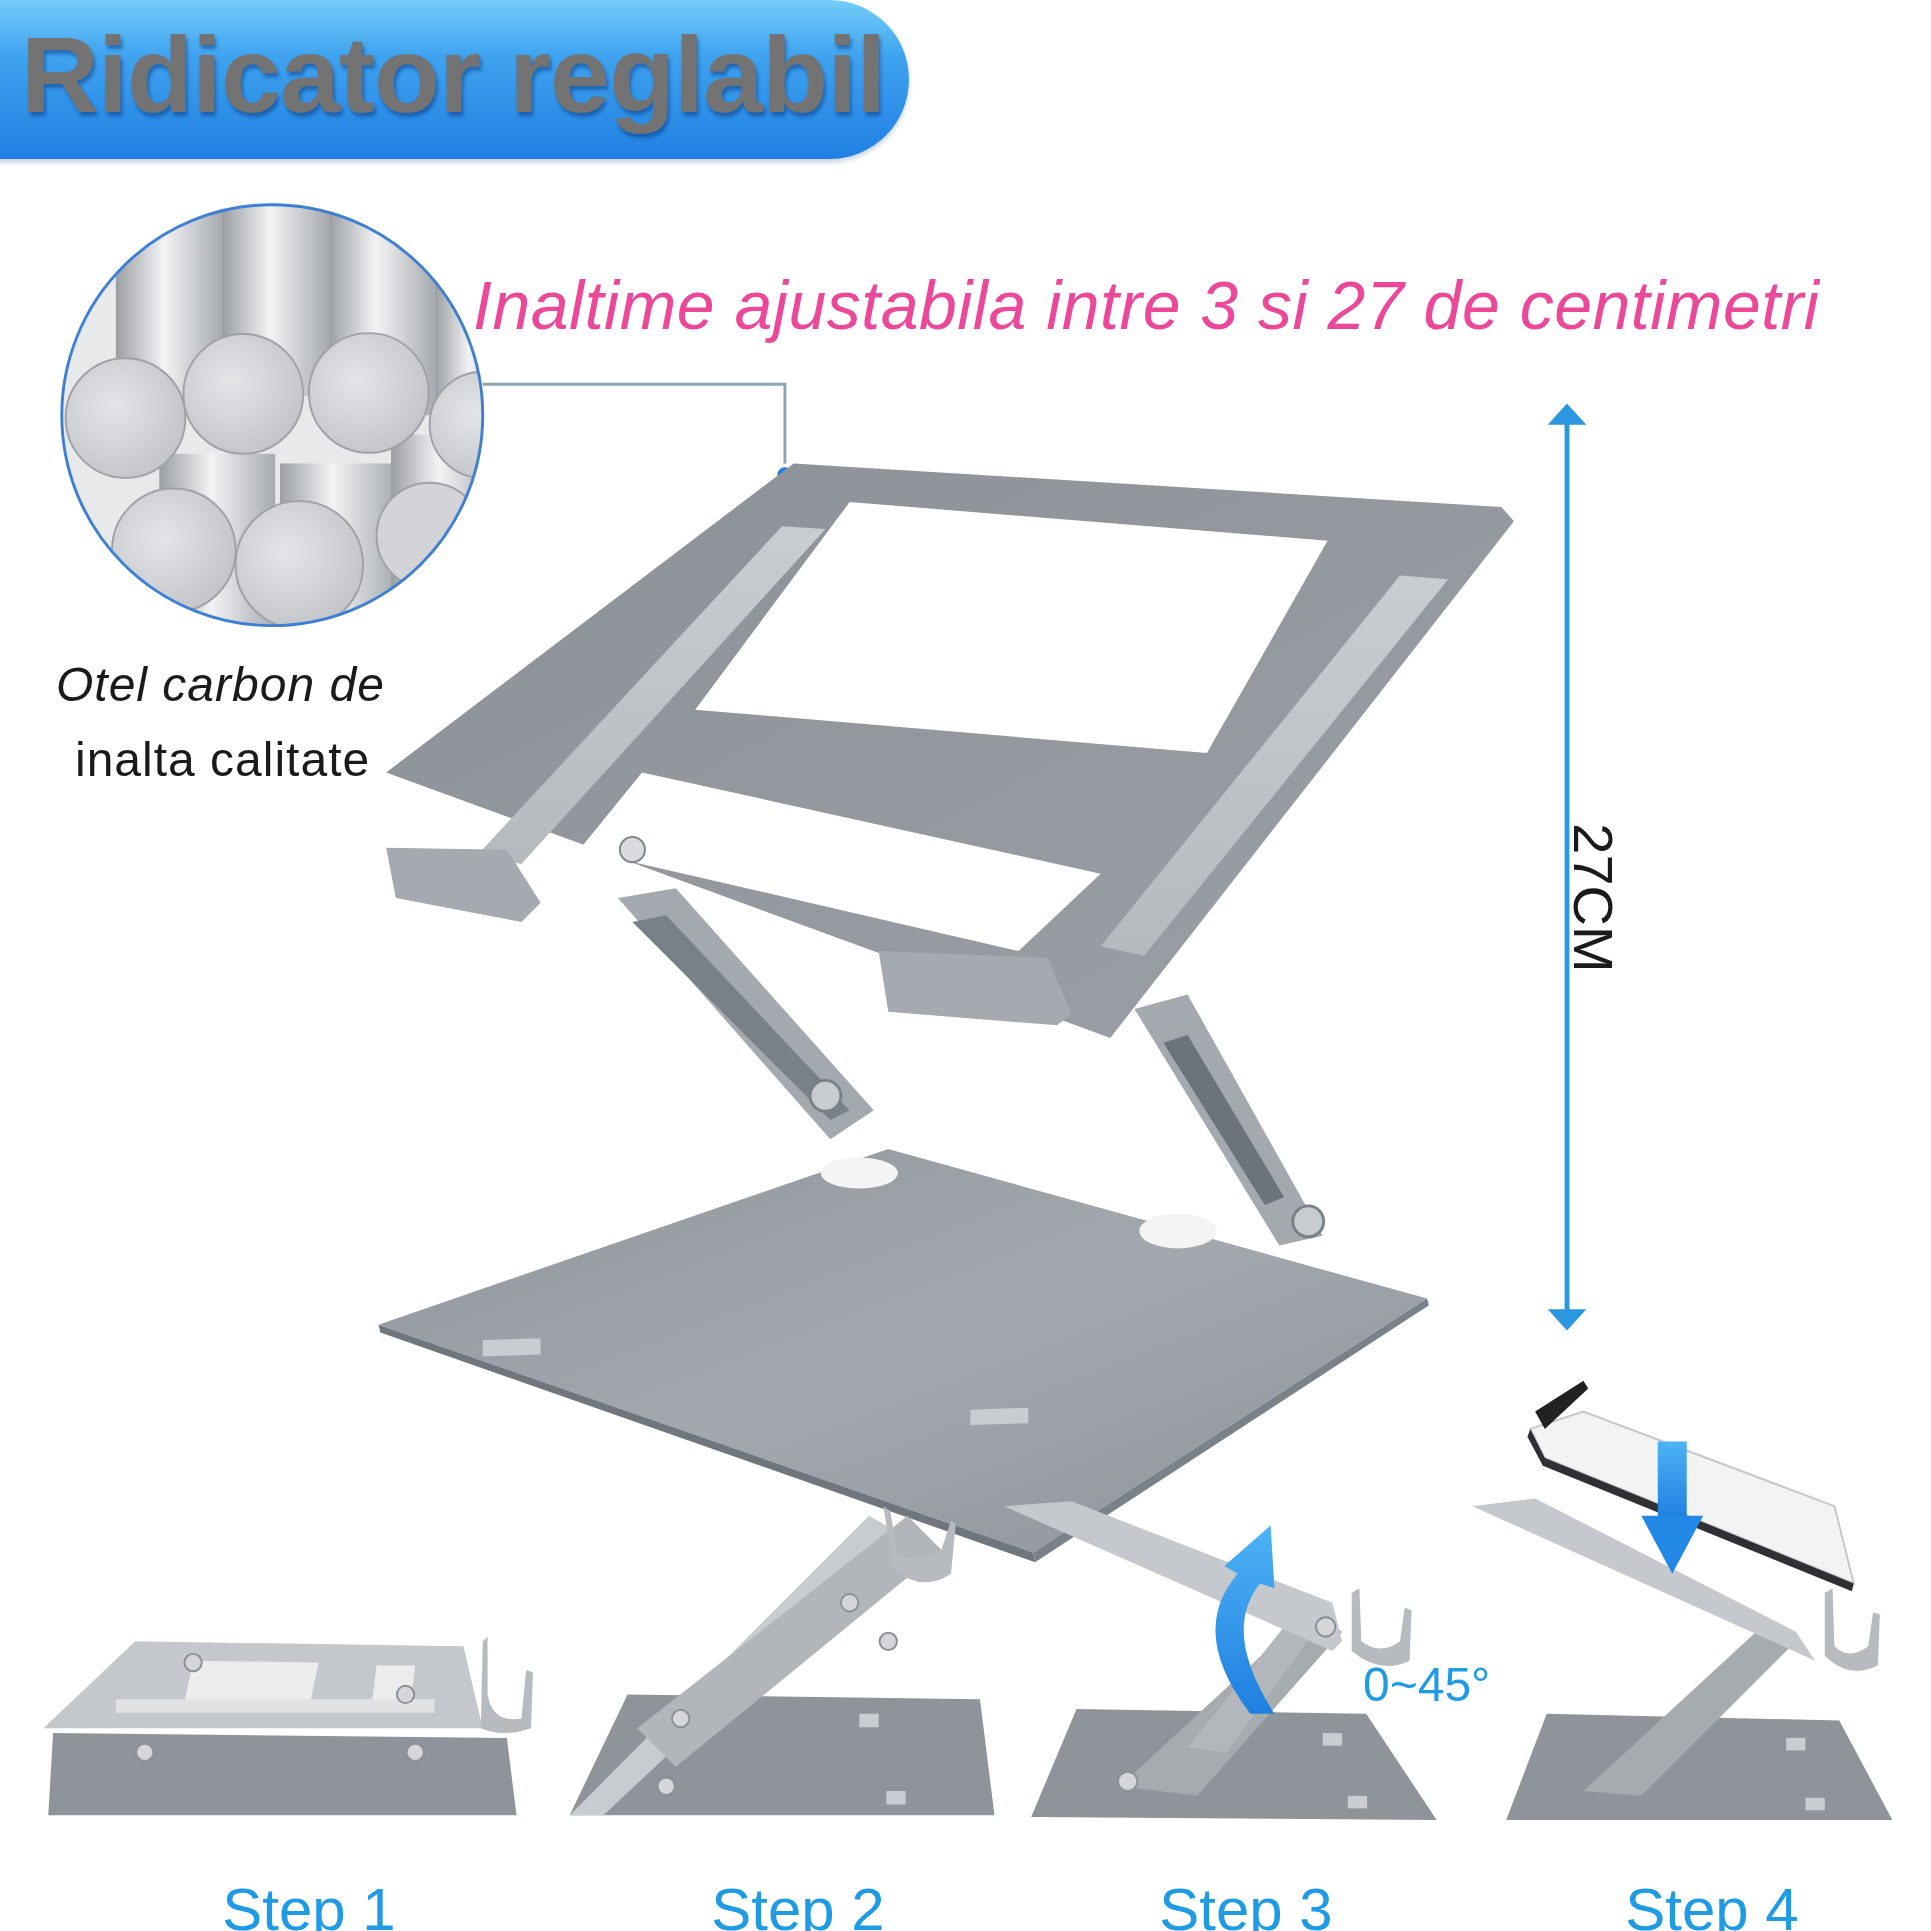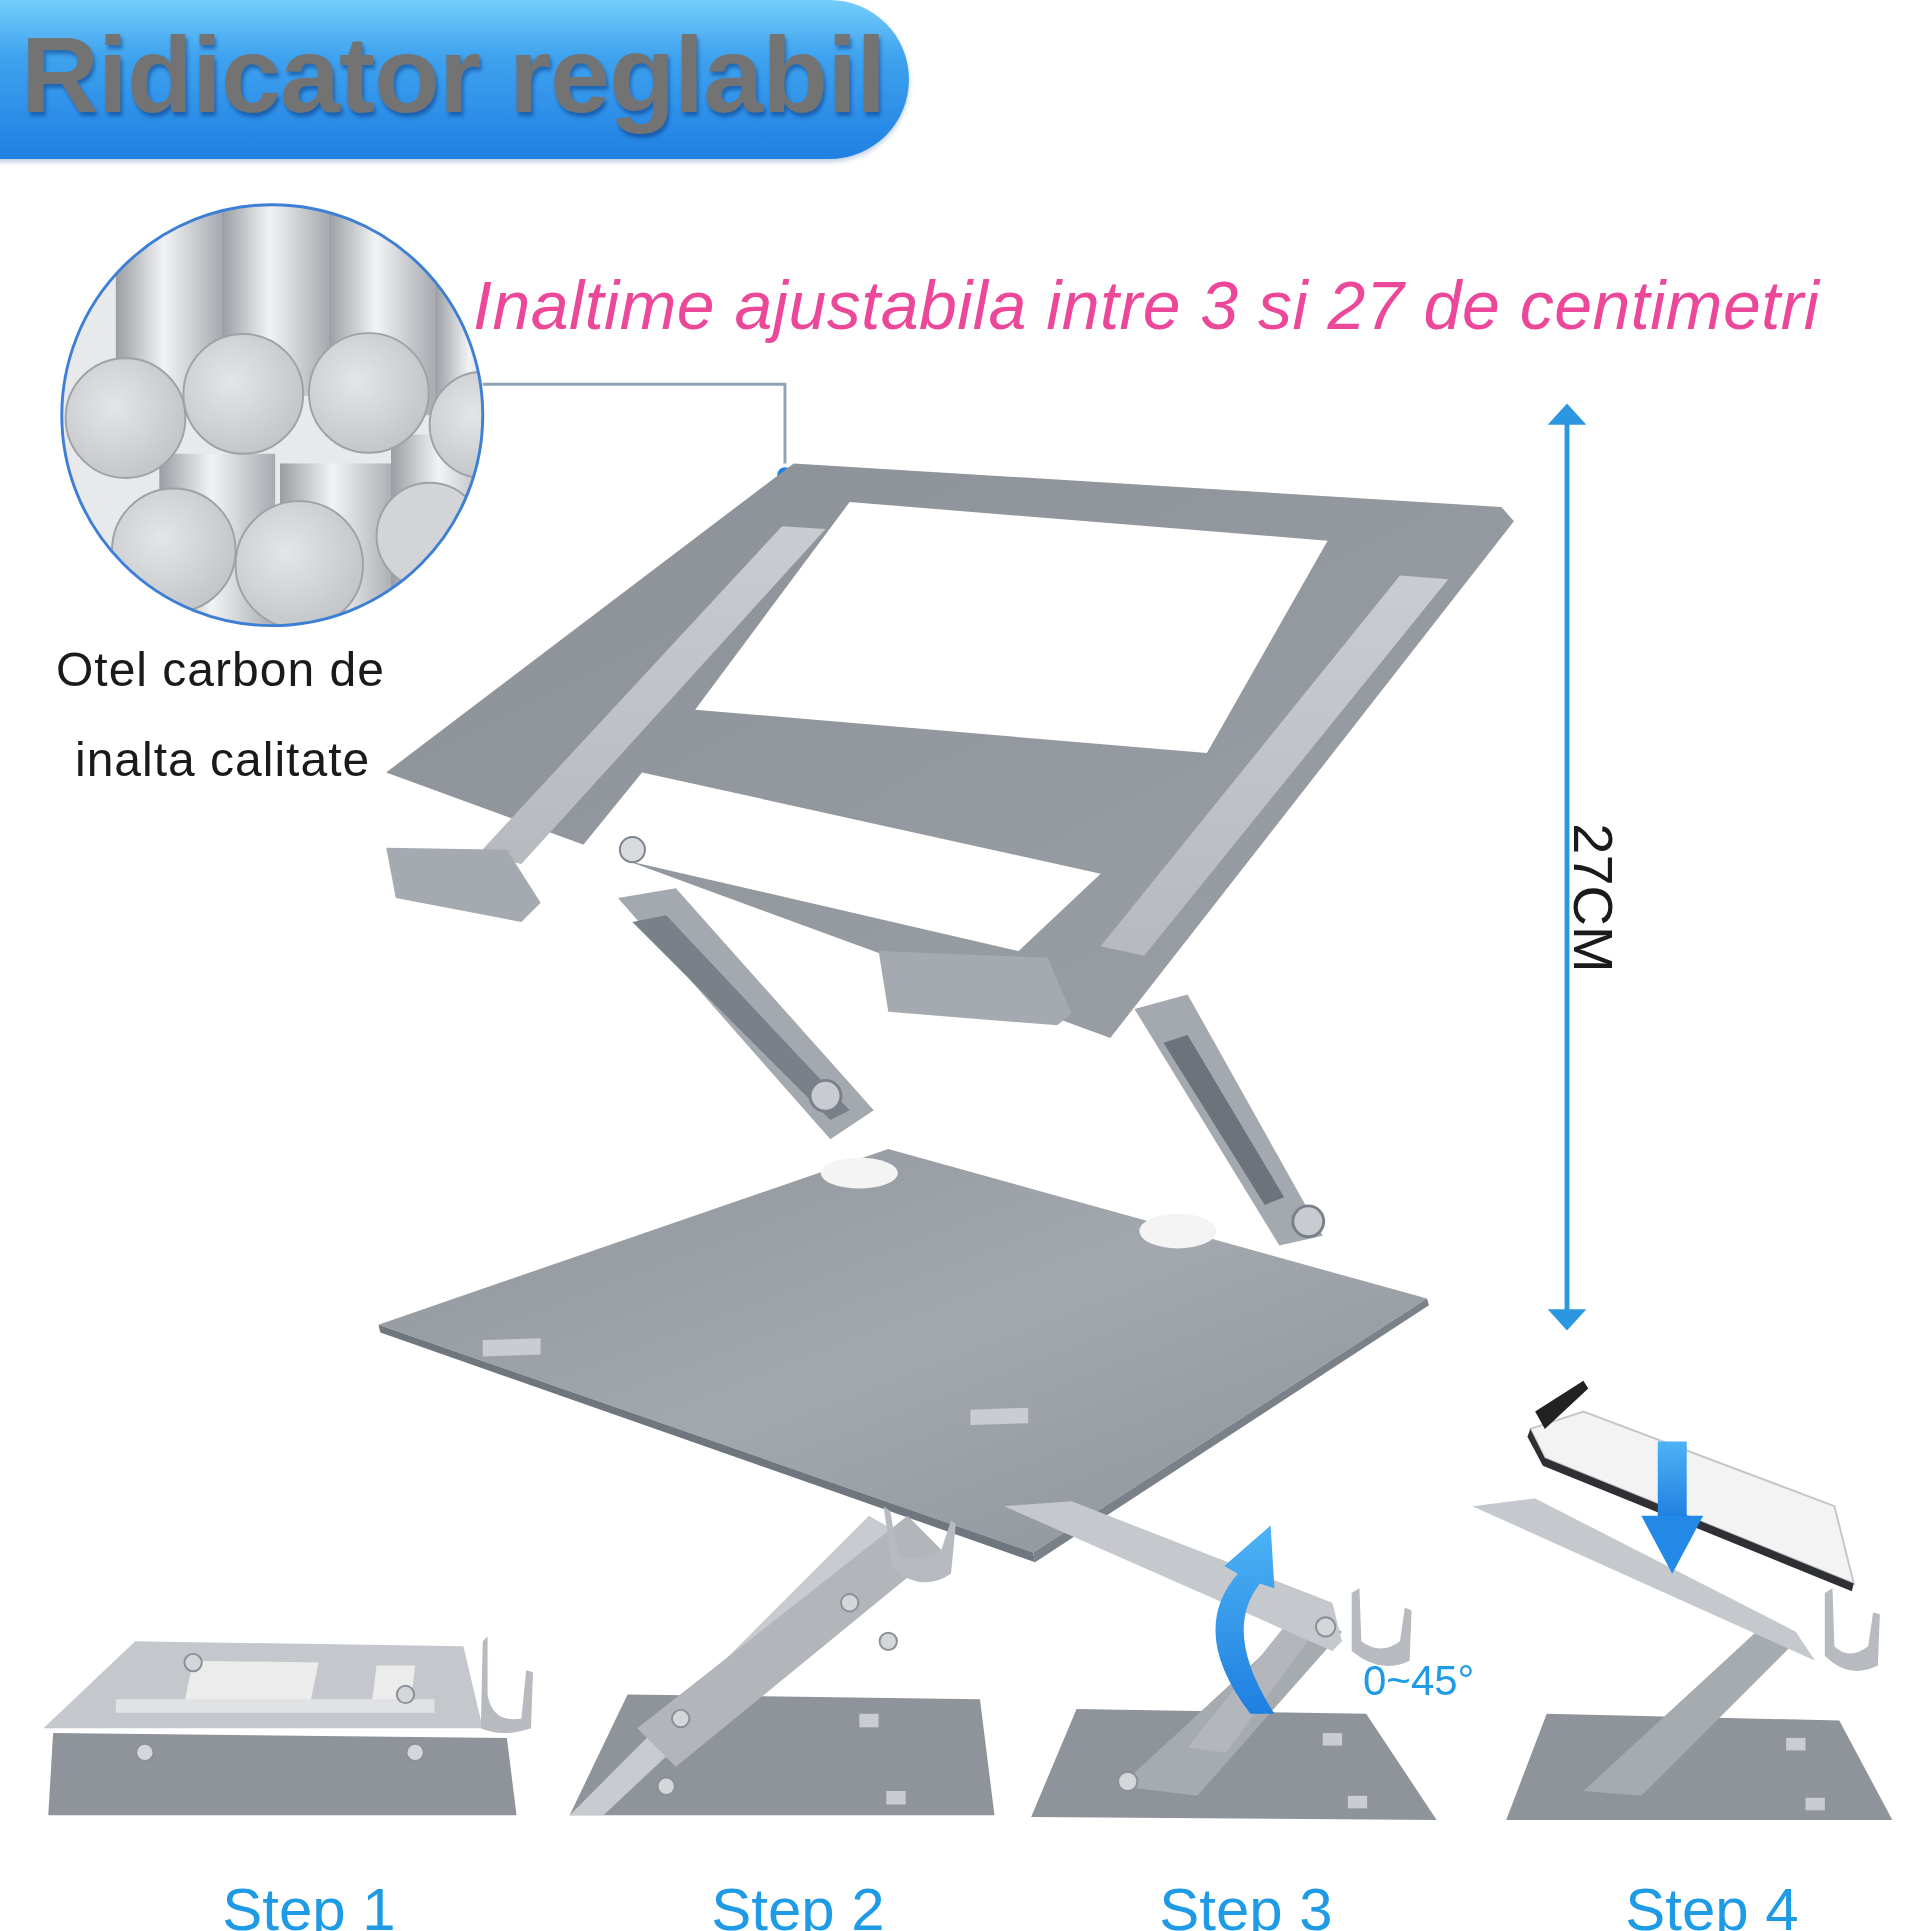--- a/index.html
+++ b/index.html
@@ -17,21 +17,21 @@
     text-shadow: 1.9px 3.9px 3.9px rgba(0,40,110,0.45);
   }
   #height-caption {
     left: 473px; top: 266px; font-size: 68px; color: #ec4899; white-space: nowrap; letter-spacing: 0.5px; font-style: italic;
   }
   .material-caption { font-size: 48px; color: #1a1a1a; white-space: nowrap; letter-spacing: 1px; }
   #height-label {
     left: 1593px; top: 898px; font-size: 56px; color: #1a1a1a; white-space: nowrap;
     transform: translate(-50%, -50%) rotate(90deg); transform-origin: center center;
   }
-  #angle-label { left: 1363px; top: 1657px; font-size: 42px; color: #1f9be6; white-space: nowrap; }
+  #angle-label { left: 1363px; top: 1657px; font-size: 48px; color: #1f9be6; white-space: nowrap; }
   .step-label { top: 1875px; font-size: 60px; color: #1f9be6; white-space: nowrap; transform: translateX(-50%); }
   svg { position: absolute; left: 0; top: 0; }
 </style>
 </head>
 <body>
 
 <div id="header-pill" class="abs"></div>
 <div id="header-title" class="abs">Ridicator reglabil</div>
 
 <svg width="1931" height="1931" viewBox="0 0 2000 2000">
@@ -195,21 +195,21 @@
     </g>
 
     <g>
       <rect x="1717" y="1493" width="30" height="80" fill="url(#blueArrow)"></rect>
       <polygon points="1700,1570 1764,1570 1732,1630" fill="#2289e6"></polygon>
     </g>
   </g>
 </svg>
 
 <div id="height-caption" class="abs">Inaltime ajustabila intre 3 si 27 de centimetri</div>
-<div class="abs material-caption" style="left:56px; top:642px;">Otel carbon de</div>
+<div class="abs material-caption" style="left:56px; top:657px;font-style:italic;">Otel carbon de</div>
 <div class="abs material-caption" style="left:75px; top:732px;">inalta calitate</div>
 <div id="height-label" class="abs">27CM</div>
 <div id="angle-label" class="abs">0~45°</div>
 
 <div class="abs step-label" style="left:309px;">Step 1</div>
 <div class="abs step-label" style="left:798px;">Step 2</div>
 <div class="abs step-label" style="left:1246px;">Step 3</div>
 <div class="abs step-label" style="left:1712px;">Step 4</div>
 
 

